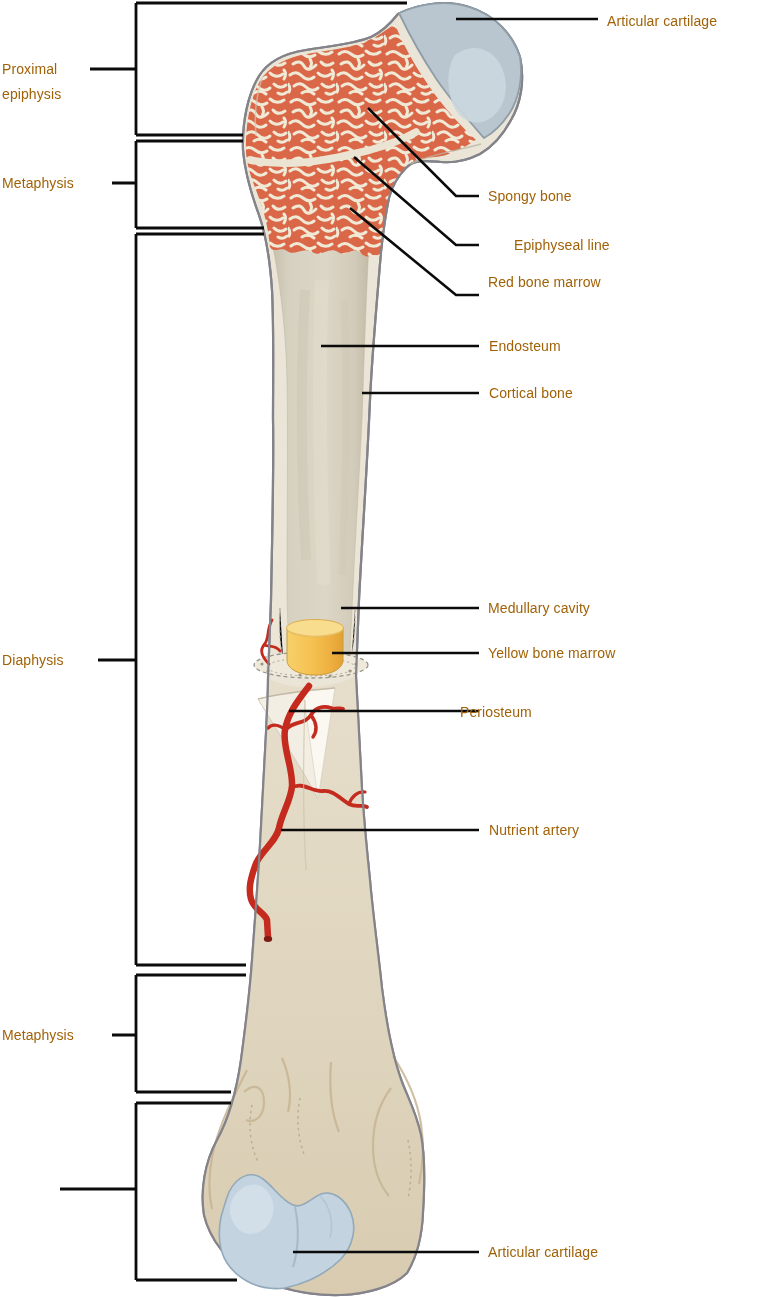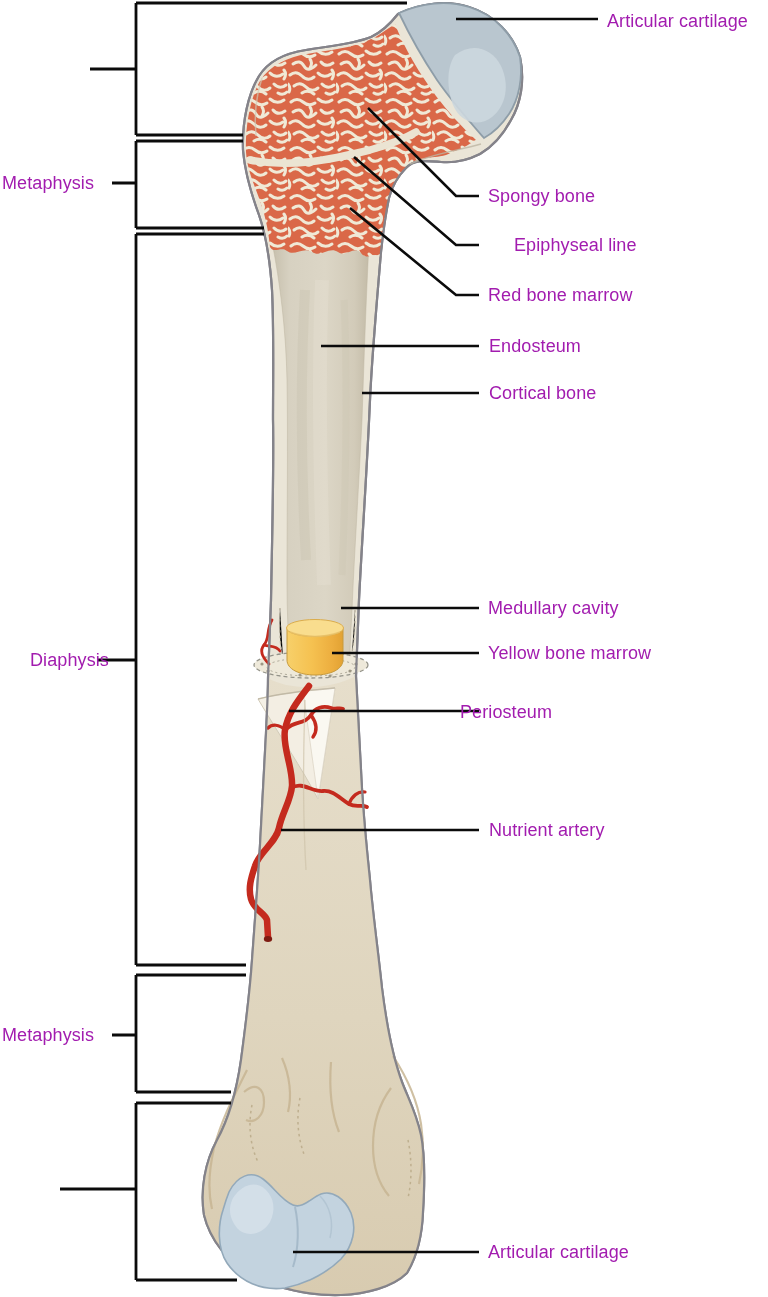--- a/index.html
+++ b/index.html
@@ -2,21 +2,21 @@
 <html><head>
 <meta charset="utf-8">
 <style>
   html,body { margin:0; padding:0; background:#ffffff; }
   .canvas {
     position:relative; width:768px; height:1297px; background:#ffffff;
     font-family:"Liberation Sans", sans-serif; overflow:hidden;
   }
   .art { position:absolute; left:0; top:0; width:768px; height:1297px; }
   .lbl {
-    position:absolute; font-size:18px; color:#a21caf; line-height:25px;
+    position:absolute; font-size:14px; color:#a16207; line-height:25px;
     white-space:nowrap; letter-spacing:0.1px;
   }
   .lbl.wrap { white-space:normal; width:104px; }
 </style>
 </head>
 <body>
 
 <div class="canvas">
 
   <svg class="art" viewBox="0 0 768 1297">
@@ -217,28 +217,29 @@
       <path d="M321,346 H479"></path>
       <path d="M362,393 H479"></path>
       <path d="M341,608 H479"></path>
       <path d="M332,653 H479"></path>
       <path d="M289,711 H479"></path>
       <path d="M281,830 H479"></path>
       <path d="M293,1252 H479"></path>
     </g>
   </svg>
 
+  <div class="lbl wrap" style="left:2px; top:57px;">Proximal epiphysis</div>
   <div class="lbl" style="left:2px; top:171px;">Metaphysis</div>
-  <div class="lbl" style="left:2px; top:648px;margin-left:28px;">Diaphysis</div>
+  <div class="lbl" style="left:2px; top:648px;">Diaphysis</div>
   <div class="lbl" style="left:2px; top:1023px;">Metaphysis</div>
 
   <div class="lbl" style="left:607px; top:9px;">Articular cartilage</div>
   <div class="lbl" style="left:488px; top:184px;">Spongy bone</div>
   <div class="lbl" style="left:488px; top:233px;margin-left:26px;">Epiphyseal line</div>
-  <div class="lbl" style="left:488px; top:283px;text-align:center;">Red bone marrow</div>
+  <div class="lbl" style="left:488px; top:270px;text-align:center;">Red bone marrow</div>
   <div class="lbl" style="left:489px; top:334px;">Endosteum</div>
   <div class="lbl" style="left:489px; top:381px;">Cortical bone</div>
   <div class="lbl" style="left:488px; top:596px;text-align:right;">Medullary cavity</div>
   <div class="lbl" style="left:488px; top:641px;">Yellow bone marrow</div>
   <div class="lbl" style="left:460px; top:700px;">Periosteum</div>
   <div class="lbl" style="left:489px; top:818px;">Nutrient artery</div>
   <div class="lbl" style="left:488px; top:1240px;">Articular cartilage</div>
 
 </div>
 

